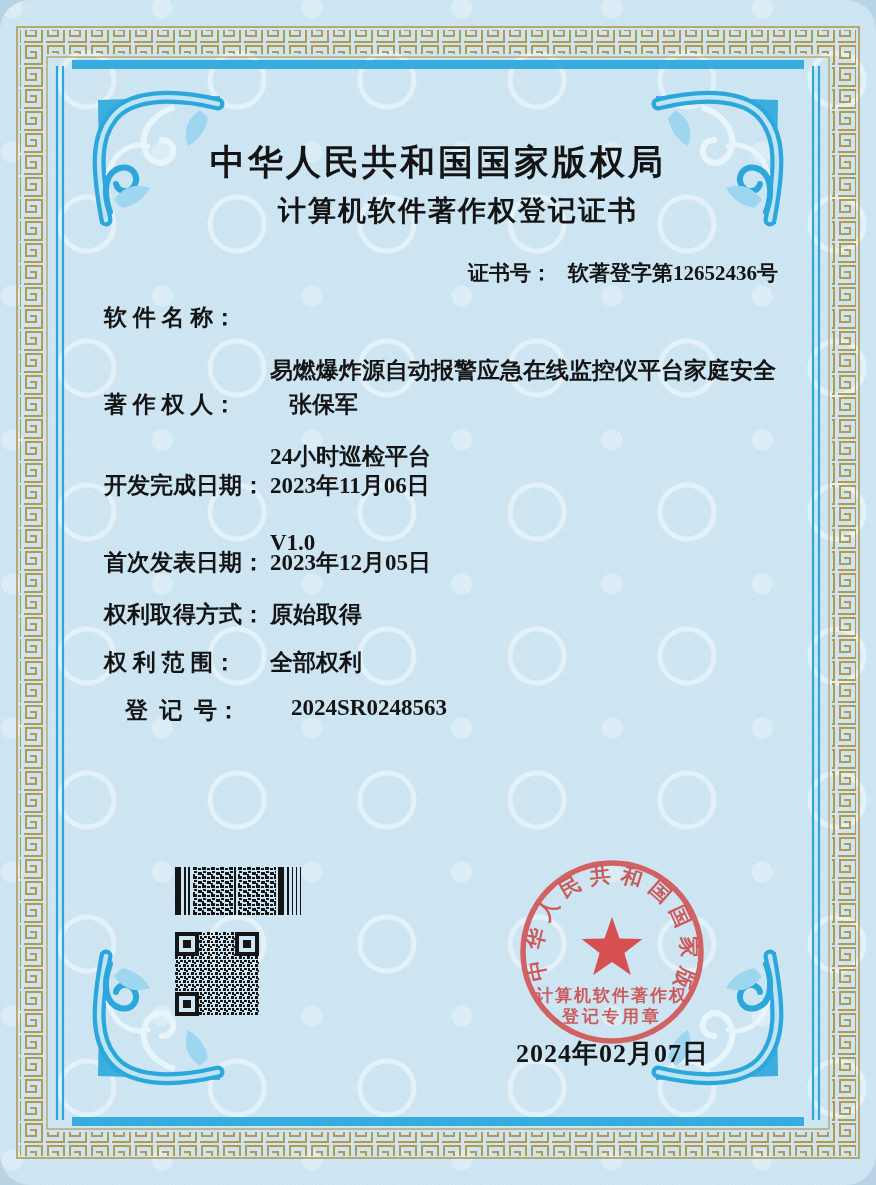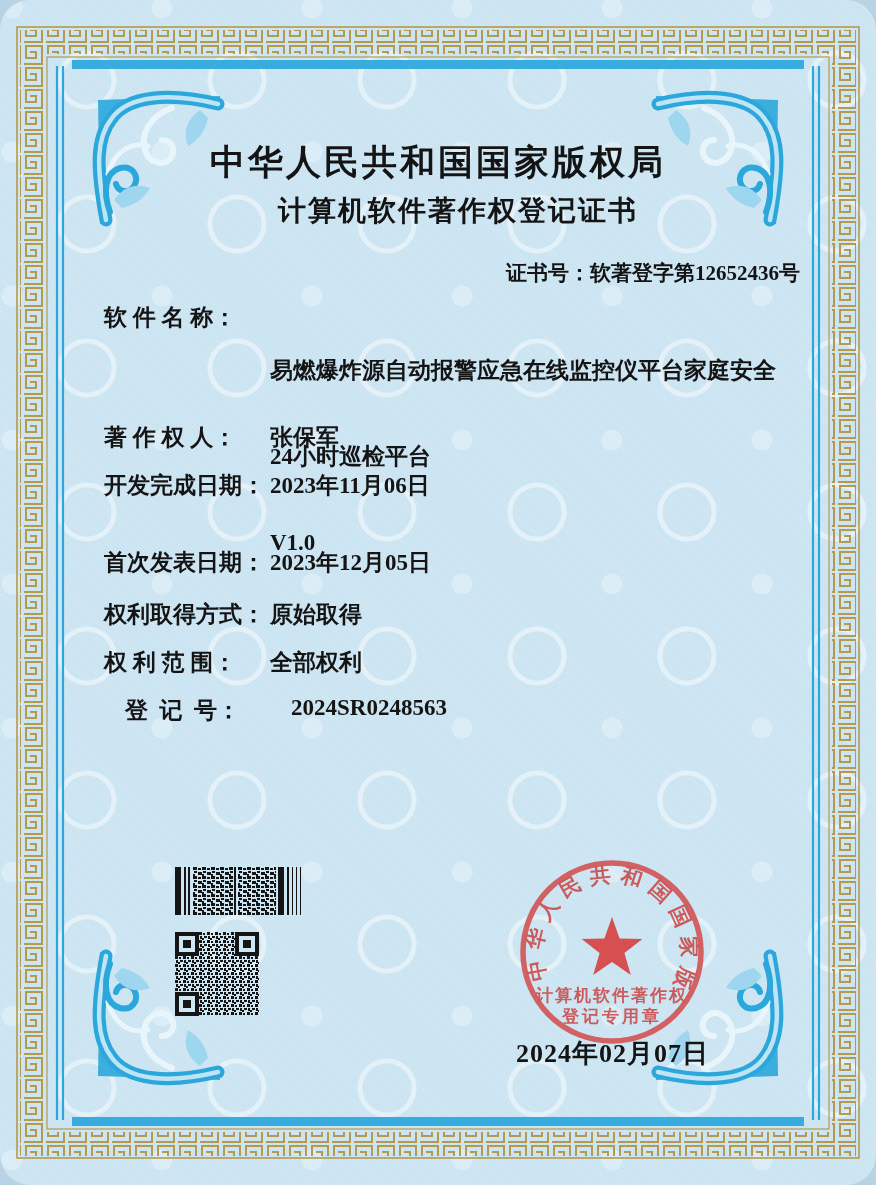--- a/index.html
+++ b/index.html
@@ -24,32 +24,32 @@
 
   .authority{
     position:absolute;top:139px;left:0;width:876px;
     text-align:center;font-size:35px;font-weight:600;letter-spacing:3px;
   }
   .cert-title{
     position:absolute;top:192px;left:0;width:876px;
     text-align:center;font-size:28px;font-weight:bold;letter-spacing:2px;padding-left:20px;
   }
   .certno{
-    position:absolute;top:259px;right:76px;
-    font-size:21px;font-weight:bold;display:flex;white-space:pre;
+    position:absolute;top:259px;right:98px;
+    font-size:21px;font-weight:bold;display:flex;gap:16px;white-space:pre;
   }
   .field-row{
     position:absolute;left:104px;display:flex;align-items:flex-start;
     font-size:23px;font-weight:bold;
   }
   .field-label{width:166px;flex:0 0 166px;white-space:pre;}
   .field-value{white-space:pre;}
   .multiline .line{line-height:34px;}
   .r0{top:302px;}
-  .r1{top:422px;}
+  .r1{top:389px;gap:19px;}
   .r2{top:470px;}
   .r3{top:547px;}
   .r4{top:599px;}
   .r5{top:647px;}
   .r6{top:695px;margin-left:21px;}
   .statement{
     position:absolute;top:748px;left:98px;width:696px;
     font-size:22.5px;font-weight:600;line-height:51px;
     text-indent:2em;text-align:justify;
   }

